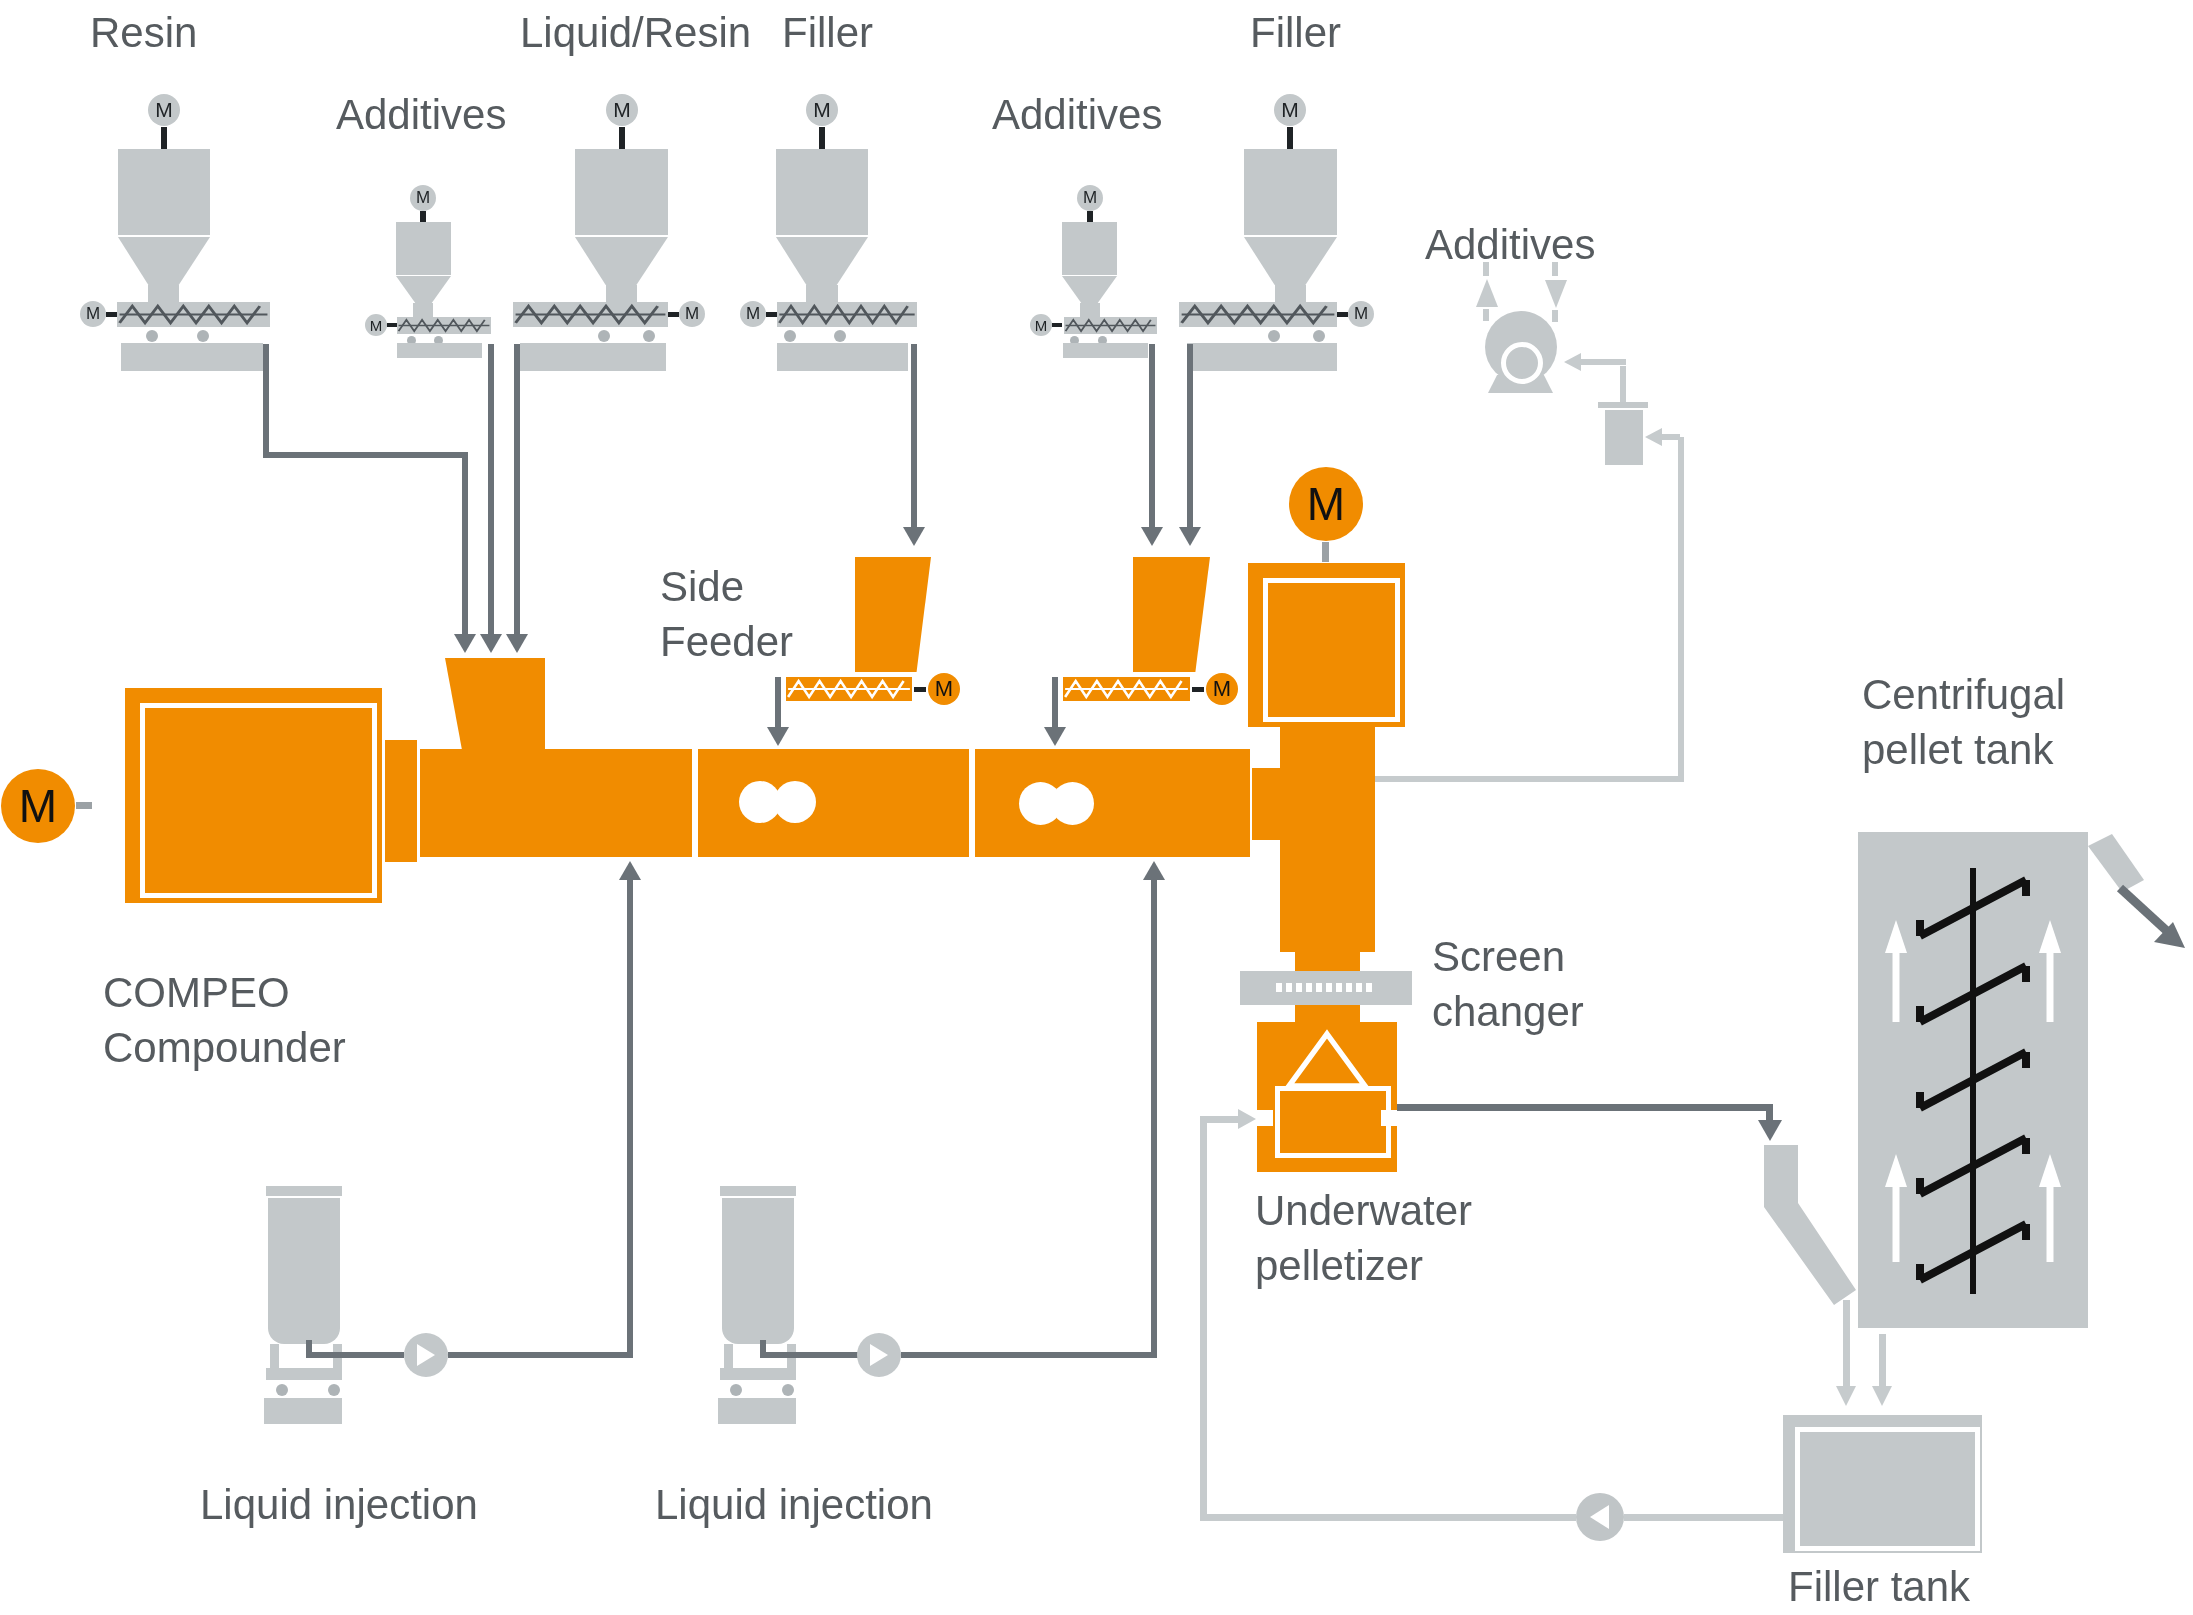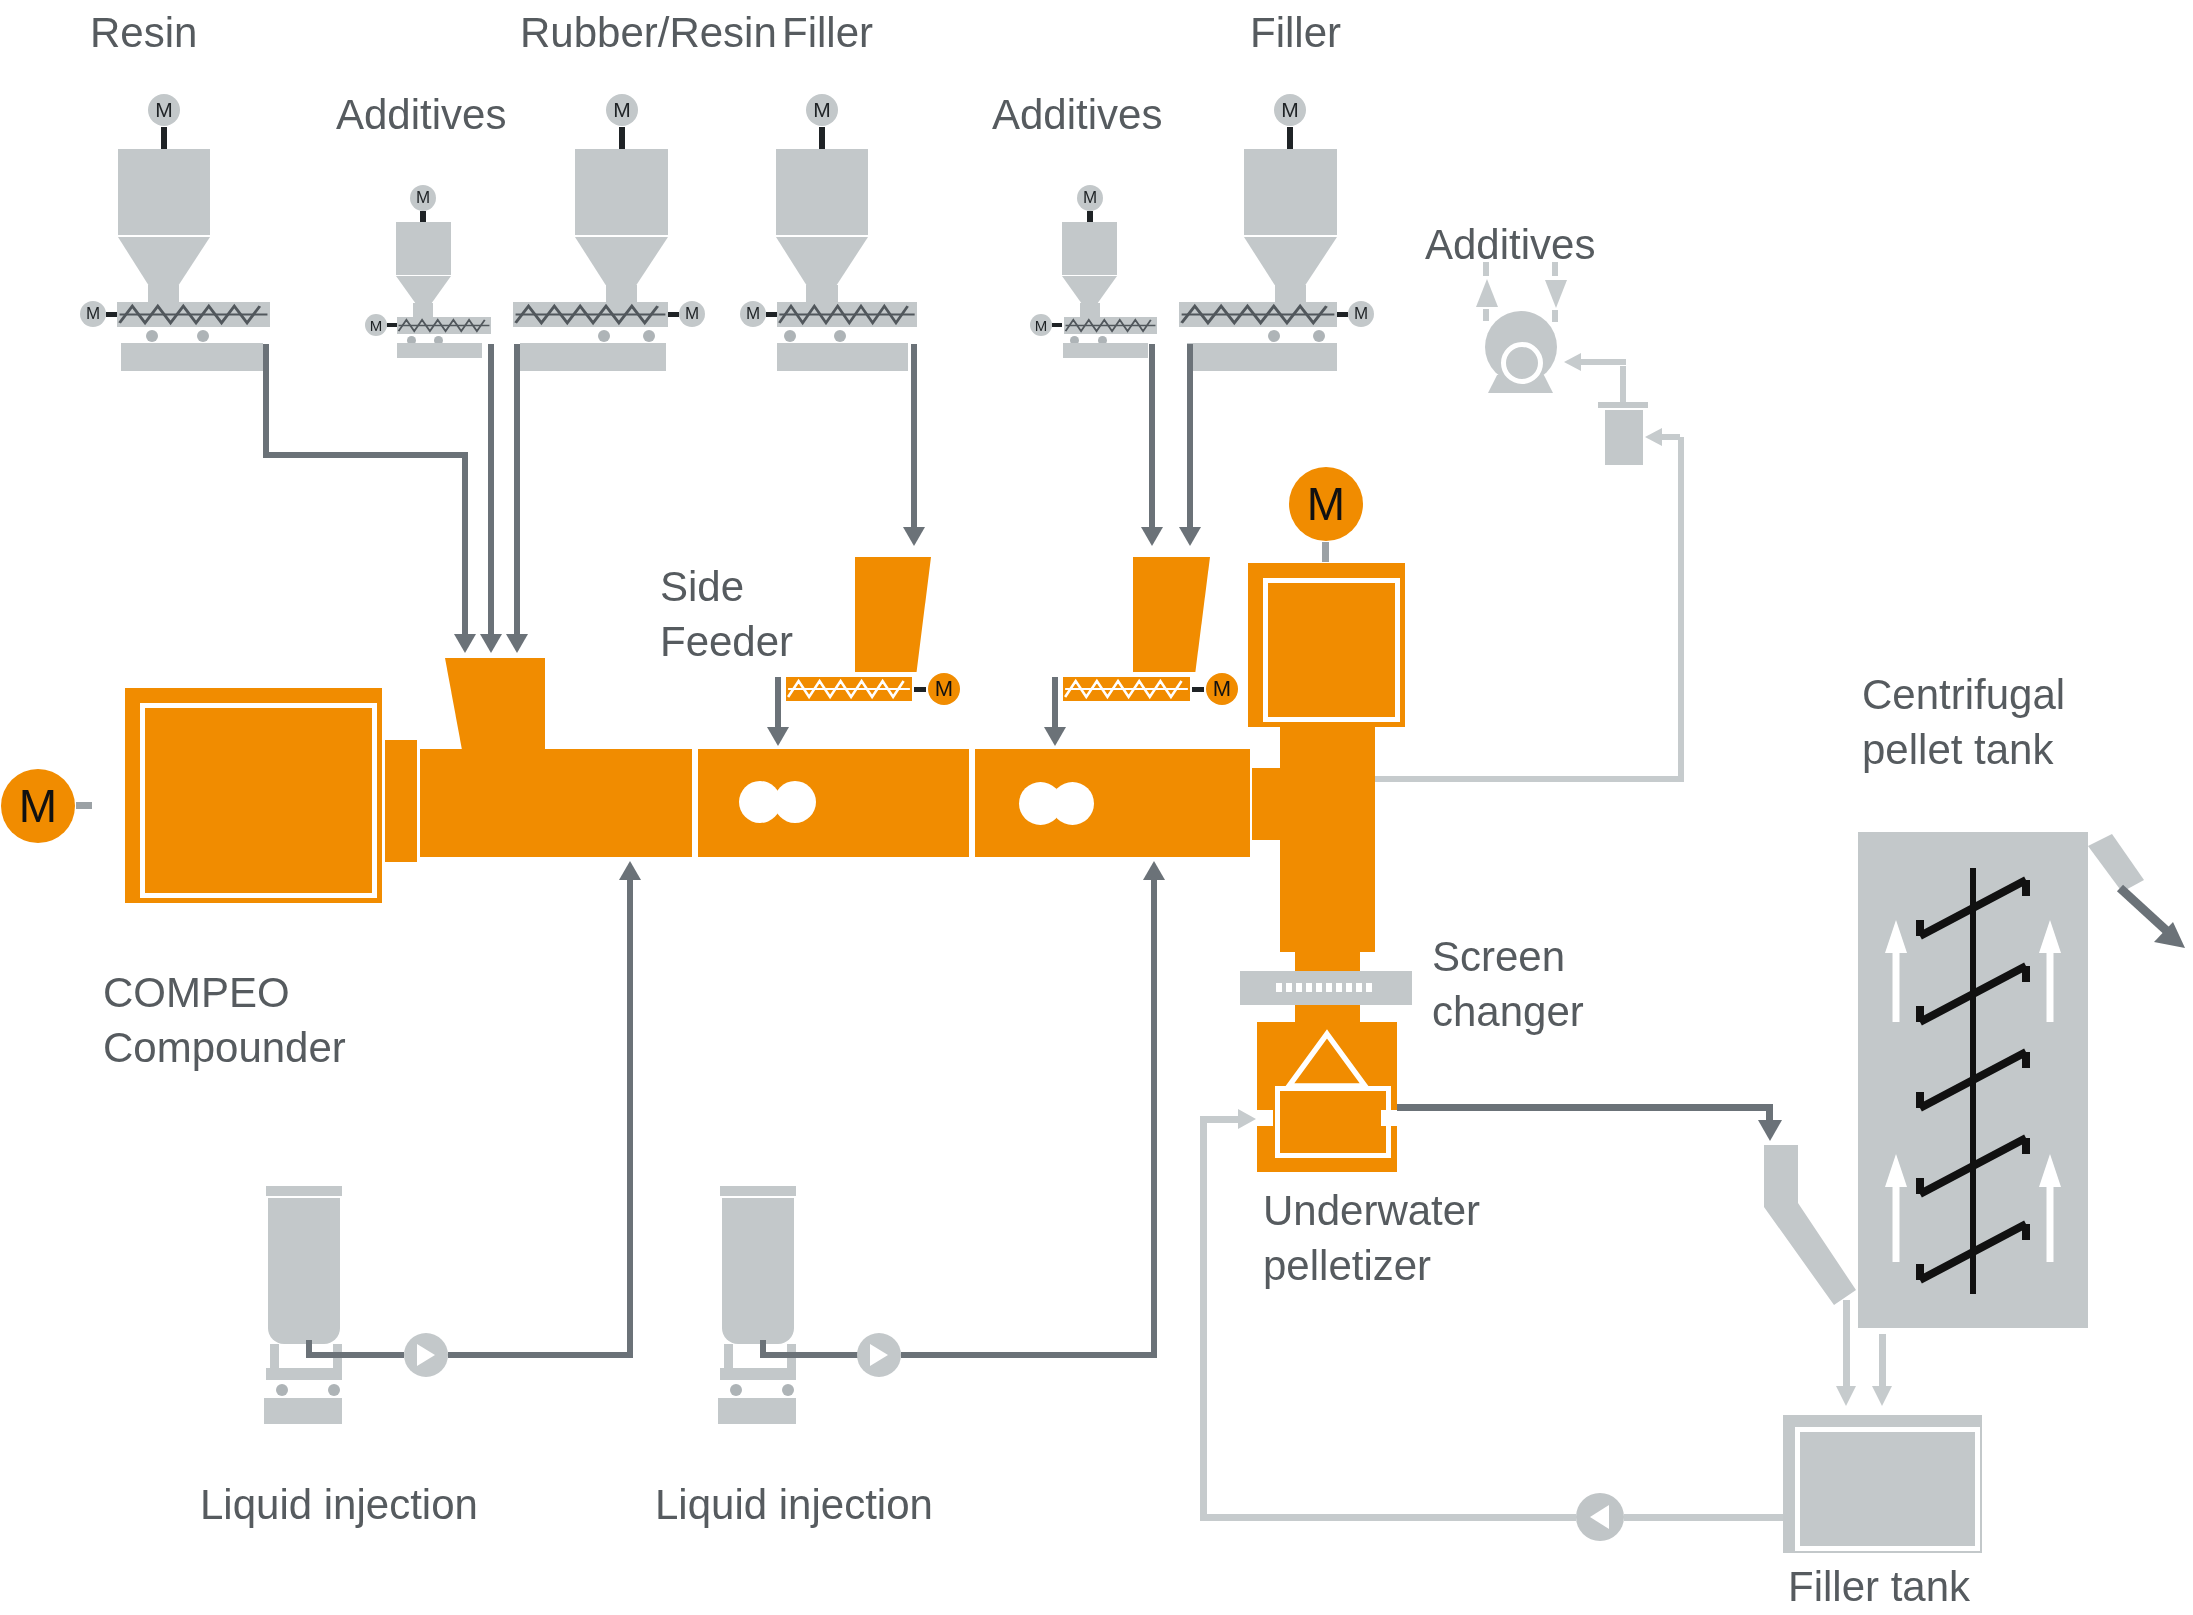--- a/index.html
+++ b/index.html
@@ -23,32 +23,32 @@
   .cell{position:absolute;border-radius:50%;background:#AEB4B7;}
   .dot{position:absolute;width:6px;height:9px;background:#fff;}
 </style>
 </head>
 <body>
 
 <div id="stage">
 
   <div class="lbl" style="left:90px;top:6px;">Resin</div>
   <div class="lbl" style="left:336px;top:88px;">Additives</div>
-  <div class="lbl" style="left:520px;top:6px;">Rubber/Resin</div>
+  <div class="lbl" style="left:520px;top:6px;">Liquid/Resin</div>
   <div class="lbl" style="left:782px;top:6px;">Filler</div>
   <div class="lbl" style="left:992px;top:88px;">Additives</div>
   <div class="lbl" style="left:1250px;top:6px;">Filler</div>
   <div class="lbl" style="left:1425px;top:218px;">Additives</div>
   <div class="lbl" style="left:660px;top:560px;">Side
 Feeder</div>
   <div class="lbl" style="left:103px;top:966px;">COMPEO
 Compounder</div>
   <div class="lbl" style="left:1432px;top:930px;">Screen
 changer</div>
-  <div class="lbl" style="left:1255px;top:1184px;margin-left:8px;">Underwater
+  <div class="lbl" style="left:1255px;top:1184px;">Underwater
 pelletizer</div>
   <div class="lbl" style="left:1862px;top:668px;">Centrifugal
 pellet tank</div>
   <div class="lbl" style="left:200px;top:1478px;">Liquid injection</div>
   <div class="lbl" style="left:655px;top:1478px;">Liquid injection</div>
   <div class="lbl" style="left:1788px;top:1560px;">Filler tank</div>
 
   <div>
     <div class="m" style="left:148px;top:94px;width:32px;height:32px;font-size:21px;">M</div>
     <div class="rect" style="left:161px;top:127px;width:6px;height:22px;background:#1F2326;"></div>

